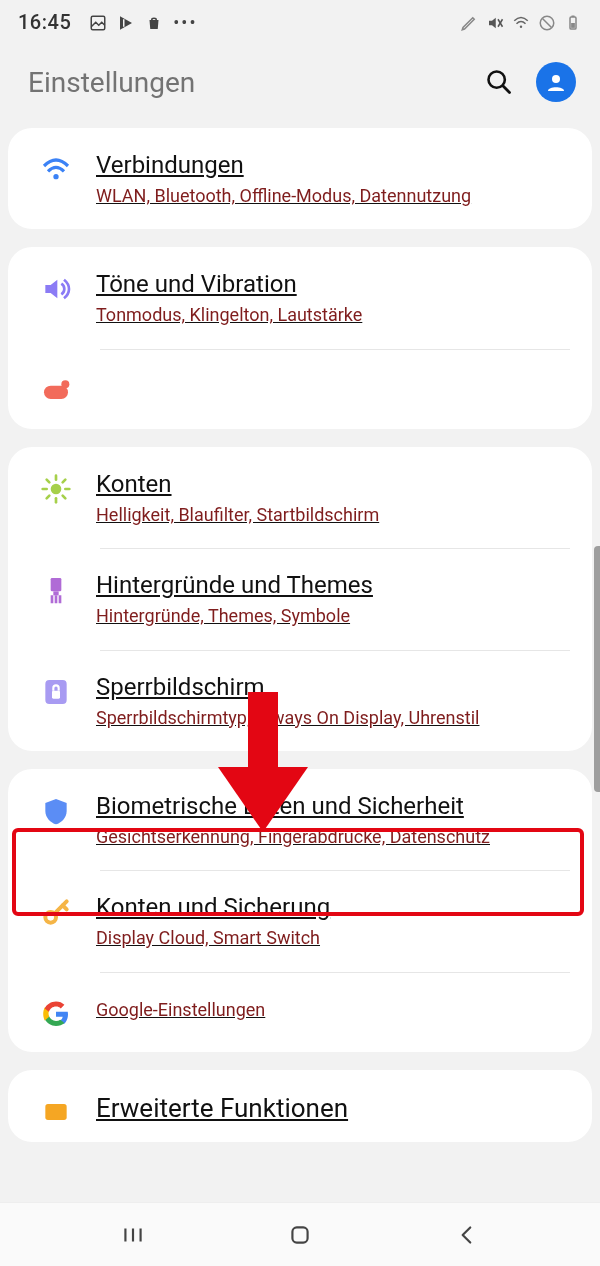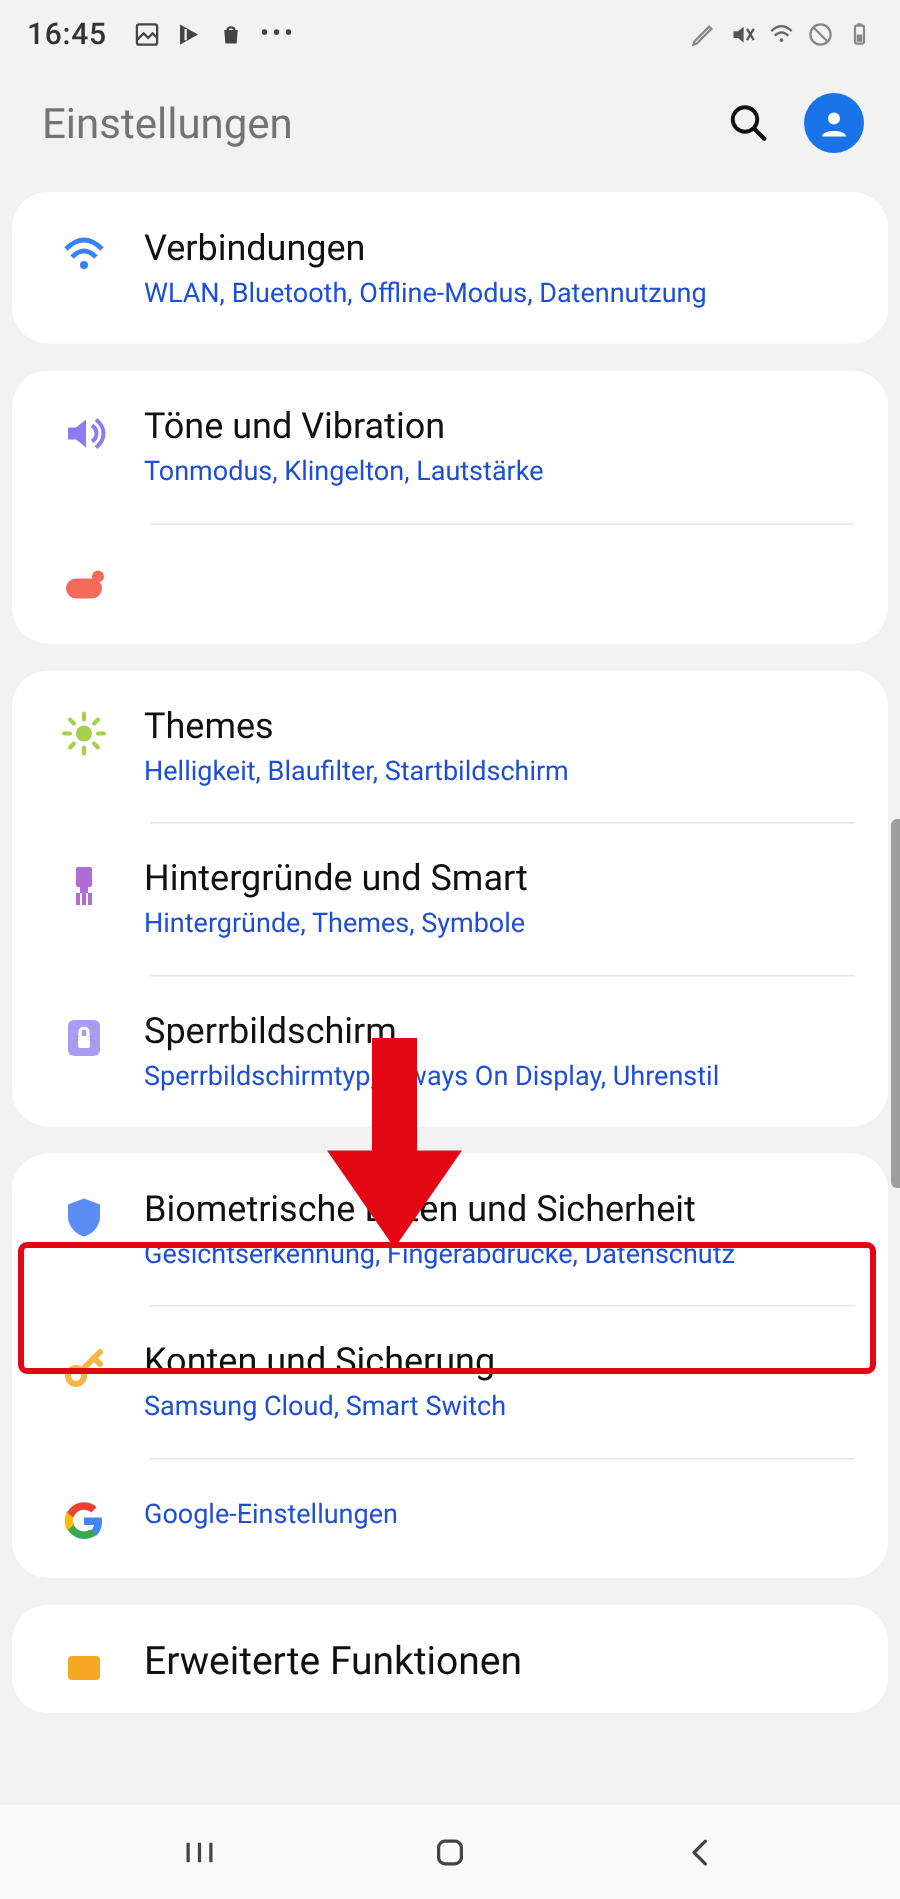--- a/index.html
+++ b/index.html
@@ -44,39 +44,40 @@
     border-radius: 24px;
     margin: 0 8px 18px 8px;
     overflow:hidden;
   }
   .group.last-visible { margin-bottom:0; }
   .item {
     display:flex;
     align-items:flex-start;
     padding: 22px 24px 22px 20px;
     position:relative;
+    text-decoration:underline;
   }
   .item + .item::before {
     content:"";
     position:absolute;
     top:0; left:92px; right:22px;
     height:1px;
     background:#e6e6e6;
   }
   .icon-wrap {
     width:56px;
     display:flex;
     justify-content:center;
     padding-top:4px;
     flex-shrink:0;
   }
   .icon-wrap svg { width:32px; height:32px; }
   .texts { flex:1; min-width:0; padding-left:12px;}
   .t1 { font-size:24px; color:#111; line-height:1.25; }
-  .t2 { font-size:18px; color:#1d4ed8; margin-top:4px; line-height:1.3;}
+  .t2 { font-size:18px; color:#7f1d1d; margin-top:4px; line-height:1.3;}
 
   
   .highlight { position:absolute; border:4px solid #e30613; border-radius:6px; pointer-events:none;}
   .arrow { position:absolute; pointer-events:none; }
 
   
   .partial { height:72px; overflow:hidden; }
   .partial .t1 { font-size:26px; }
 
   
@@ -216,36 +217,36 @@
             <line x1="2" y1="12" x2="5" y2="12"></line>
             <line x1="19" y1="12" x2="22" y2="12"></line>
             <line x1="5" y1="5" x2="7" y2="7"></line>
             <line x1="17" y1="17" x2="19" y2="19"></line>
             <line x1="17" y1="7" x2="19" y2="5"></line>
             <line x1="5" y1="19" x2="7" y2="17"></line>
           </g>
         </svg>
     </div>
     <div class="texts">
-      <div class="t1">Themes</div>
+      <div class="t1">Konten</div>
       <div class="t2">Helligkeit, Blaufilter, Startbildschirm</div>
     </div>
   </div>
   <div class="item">
     <div class="icon-wrap">
       <svg viewBox="0 0 24 24">
           <rect x="8" y="3" width="8" height="10" rx="1" fill="#b06bd6"></rect>
           <rect x="10" y="13" width="4" height="3" fill="#b06bd6"></rect>
           <line x1="9" y1="16" x2="9" y2="22" stroke="#b06bd6" stroke-width="2"></line>
           <line x1="12" y1="16" x2="12" y2="22" stroke="#b06bd6" stroke-width="2"></line>
           <line x1="15" y1="16" x2="15" y2="22" stroke="#b06bd6" stroke-width="2"></line>
         </svg>
     </div>
     <div class="texts">
-      <div class="t1">Hintergründe und Smart</div>
+      <div class="t1">Hintergründe und Themes</div>
       <div class="t2">Hintergründe, Themes, Symbole</div>
     </div>
   </div>
   <div class="item">
     <div class="icon-wrap">
       <svg viewBox="0 0 24 24">
           <rect x="4" y="3" width="16" height="18" rx="3" fill="#a89bf2"></rect>
           <rect x="9" y="11" width="6" height="6" rx="1" fill="#fff"></rect>
           <path d="M10 11 V9 a2 2 0 0 1 4 0 V11" fill="none" stroke="#fff" stroke-width="1.6"></path>
         </svg>
@@ -272,21 +273,21 @@
   <div class="item">
     <div class="icon-wrap">
       <svg viewBox="0 0 24 24">
           <circle cx="8" cy="16" r="4" fill="none" stroke="#f5b547" stroke-width="3"></circle>
           <line x1="11" y1="13" x2="20" y2="4" stroke="#f5b547" stroke-width="3" stroke-linecap="round"></line>
           <line x1="17" y1="7" x2="20" y2="10" stroke="#f5b547" stroke-width="3" stroke-linecap="round"></line>
         </svg>
     </div>
     <div class="texts">
       <div class="t1">Konten und Sicherung</div>
-      <div class="t2">Samsung Cloud, Smart Switch</div>
+      <div class="t2">Display Cloud, Smart Switch</div>
     </div>
   </div>
   <div class="item">
     <div class="icon-wrap">
       <svg viewBox="0 0 24 24">
           <path d="M21 12.2c0-.7-.1-1.3-.2-1.9H12v3.7h5c-.2 1.2-.9 2.2-1.9 2.9v2.4h3.1c1.8-1.7 2.8-4.1 2.8-7.1z" fill="#4285F4"></path>
           <path d="M12 21c2.6 0 4.7-.9 6.3-2.3l-3.1-2.4c-.9.6-2 .9-3.2.9-2.5 0-4.6-1.7-5.3-3.9H3.5v2.5C5.1 18.9 8.3 21 12 21z" fill="#34A853"></path>
           <path d="M6.7 13.3c-.2-.6-.3-1.2-.3-1.8s.1-1.3.3-1.8V7.2H3.5C2.8 8.6 2.4 10.2 2.4 12s.4 3.4 1.1 4.8l3.2-2.5z" fill="#FBBC05"></path>
           <path d="M12 6.4c1.4 0 2.6.5 3.6 1.4l2.7-2.7C16.7 3.5 14.6 2.6 12 2.6 8.3 2.6 5.1 4.7 3.5 7.8l3.2 2.5C7.4 8.1 9.5 6.4 12 6.4z" fill="#EA4335"></path>
         </svg>

